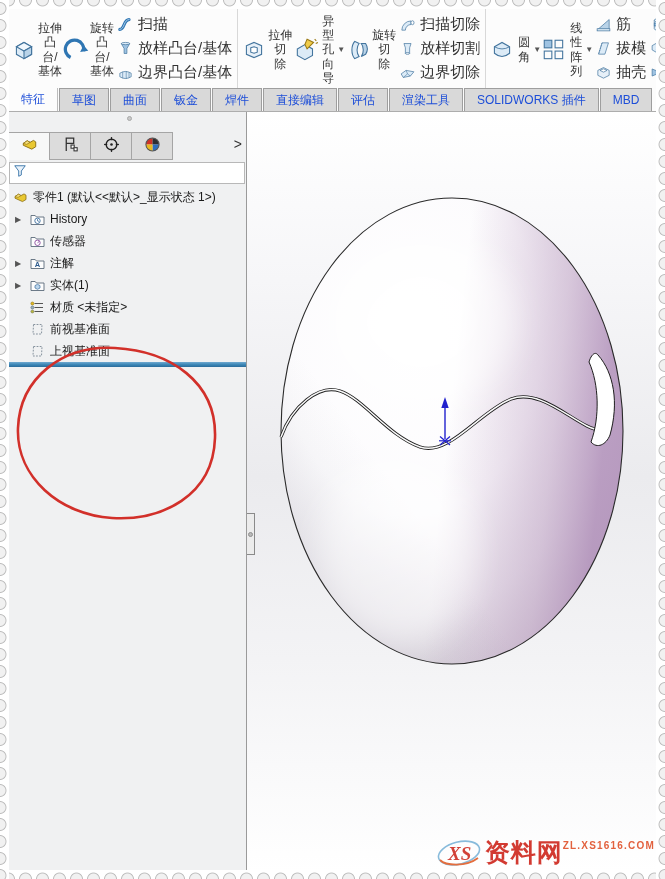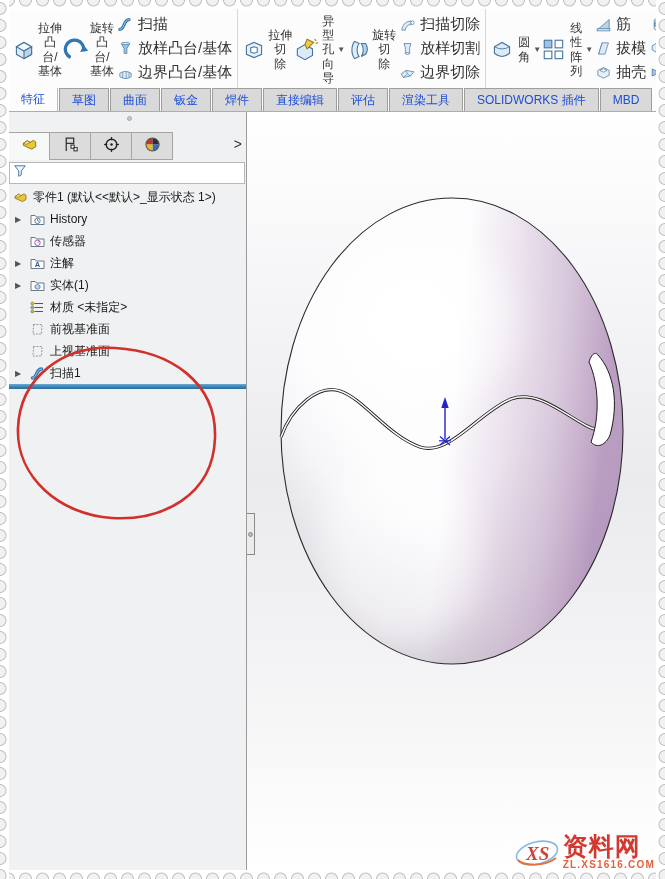--- a/index.html
+++ b/index.html
@@ -54,21 +54,21 @@
   
   .viewport{flex:1;position:relative;overflow:hidden;
      background:linear-gradient(180deg,#ffffff 0%,#f6f6f8 22%,#ebebee 48%,#f3f3f5 72%,#ffffff 100%);text-decoration:underline;}
   .egg-svg{position:absolute;left:0;top:0;}
   .splitter{position:absolute;left:0;top:401px;width:8px;height:42px;background:#ececec;
             border:1px solid #8a8a8a;border-left:none;display:flex;align-items:center;justify-content:center;box-sizing:border-box;}
   .splitter .dot{width:5px;height:5px;border-radius:50%;background:#b9b9b9;border:1px solid #8f8f8f;box-sizing:border-box;}
 
   
   .watermark{position:absolute;right:2px;bottom:2px;display:flex;align-items:center;gap:1px;opacity:.92;}
-  .wm-text{display:flex;flex-direction:column;line-height:1;}
+  .wm-text{display:flex;flex-direction:row;line-height:1;}
   .wm-site{font-size:25px;font-weight:bold;color:#cf2a20;letter-spacing:1px;}
   .wm-url{font-size:10px;font-weight:bold;color:#e0542e;letter-spacing:1.2px;margin-top:1px;}
 
   
   .edge{position:absolute;z-index:60;pointer-events:none;background-color:#fff;}
   .edge.top{left:0;top:0;right:0;height:9px;
     background-image:radial-gradient(circle at 8.5px 0px,#f1f1f1 5px,#bdbdbd 6px,rgba(0,0,0,0) 6.9px);
     background-size:17px 9px;background-repeat:repeat-x;}
   .edge.bottom{left:0;bottom:0;right:0;height:9px;
     background-image:radial-gradient(circle at 8.5px 9px,#f1f1f1 5px,#bdbdbd 6px,rgba(0,0,0,0) 6.9px);
@@ -368,28 +368,20 @@
                 <span class="ticon"><svg viewBox="0 0 15 15">
                     <polygon points="3.5,2.5 12,2.5 11.5,12 3,12" fill="none" stroke="#7a8894" stroke-width=".9" stroke-dasharray="1.8 1.3"></polygon>
                   </svg></span>
                 <span>前视基准面</span>
               </div>
               <div class="trow">
                 <span class="ticon"><svg viewBox="0 0 15 15">
                     <polygon points="3.5,2.5 12,2.5 11.5,12 3,12" fill="none" stroke="#7a8894" stroke-width=".9" stroke-dasharray="1.8 1.3"></polygon>
                   </svg></span>
                 <span>上视基准面</span>
-              </div>
-              <div class="trow">
-                <span class="arrow">▶</span>
-                <span class="ticon"><svg viewBox="0 0 15 15">
-                    <path d="M2.5,12 C7,12 6,3 11.5,3" fill="none" stroke="#2f76b3" stroke-width="3.4" stroke-linecap="round"></path>
-                    <path d="M2.5,12 C7,12 6,3 11.5,3" fill="none" stroke="#a8cbe8" stroke-width="1" stroke-linecap="round"></path>
-                  </svg></span>
-                <span>扫描1</span>
               </div>
             </div>
           <div class="rollback"></div>
         </div>
 
         <svg class="red-circle" width="239" height="760">
           <path d="M107,236 C162,239 209,270 207,326 C205,384 154,409 104,406 C52,403 8,365 10,316 C12,266 54,233 107,236 Z" fill="none" style="stroke:var(--annotation)" stroke-width="2.6" stroke-linecap="round"></path>
         </svg>
       </aside>
 

